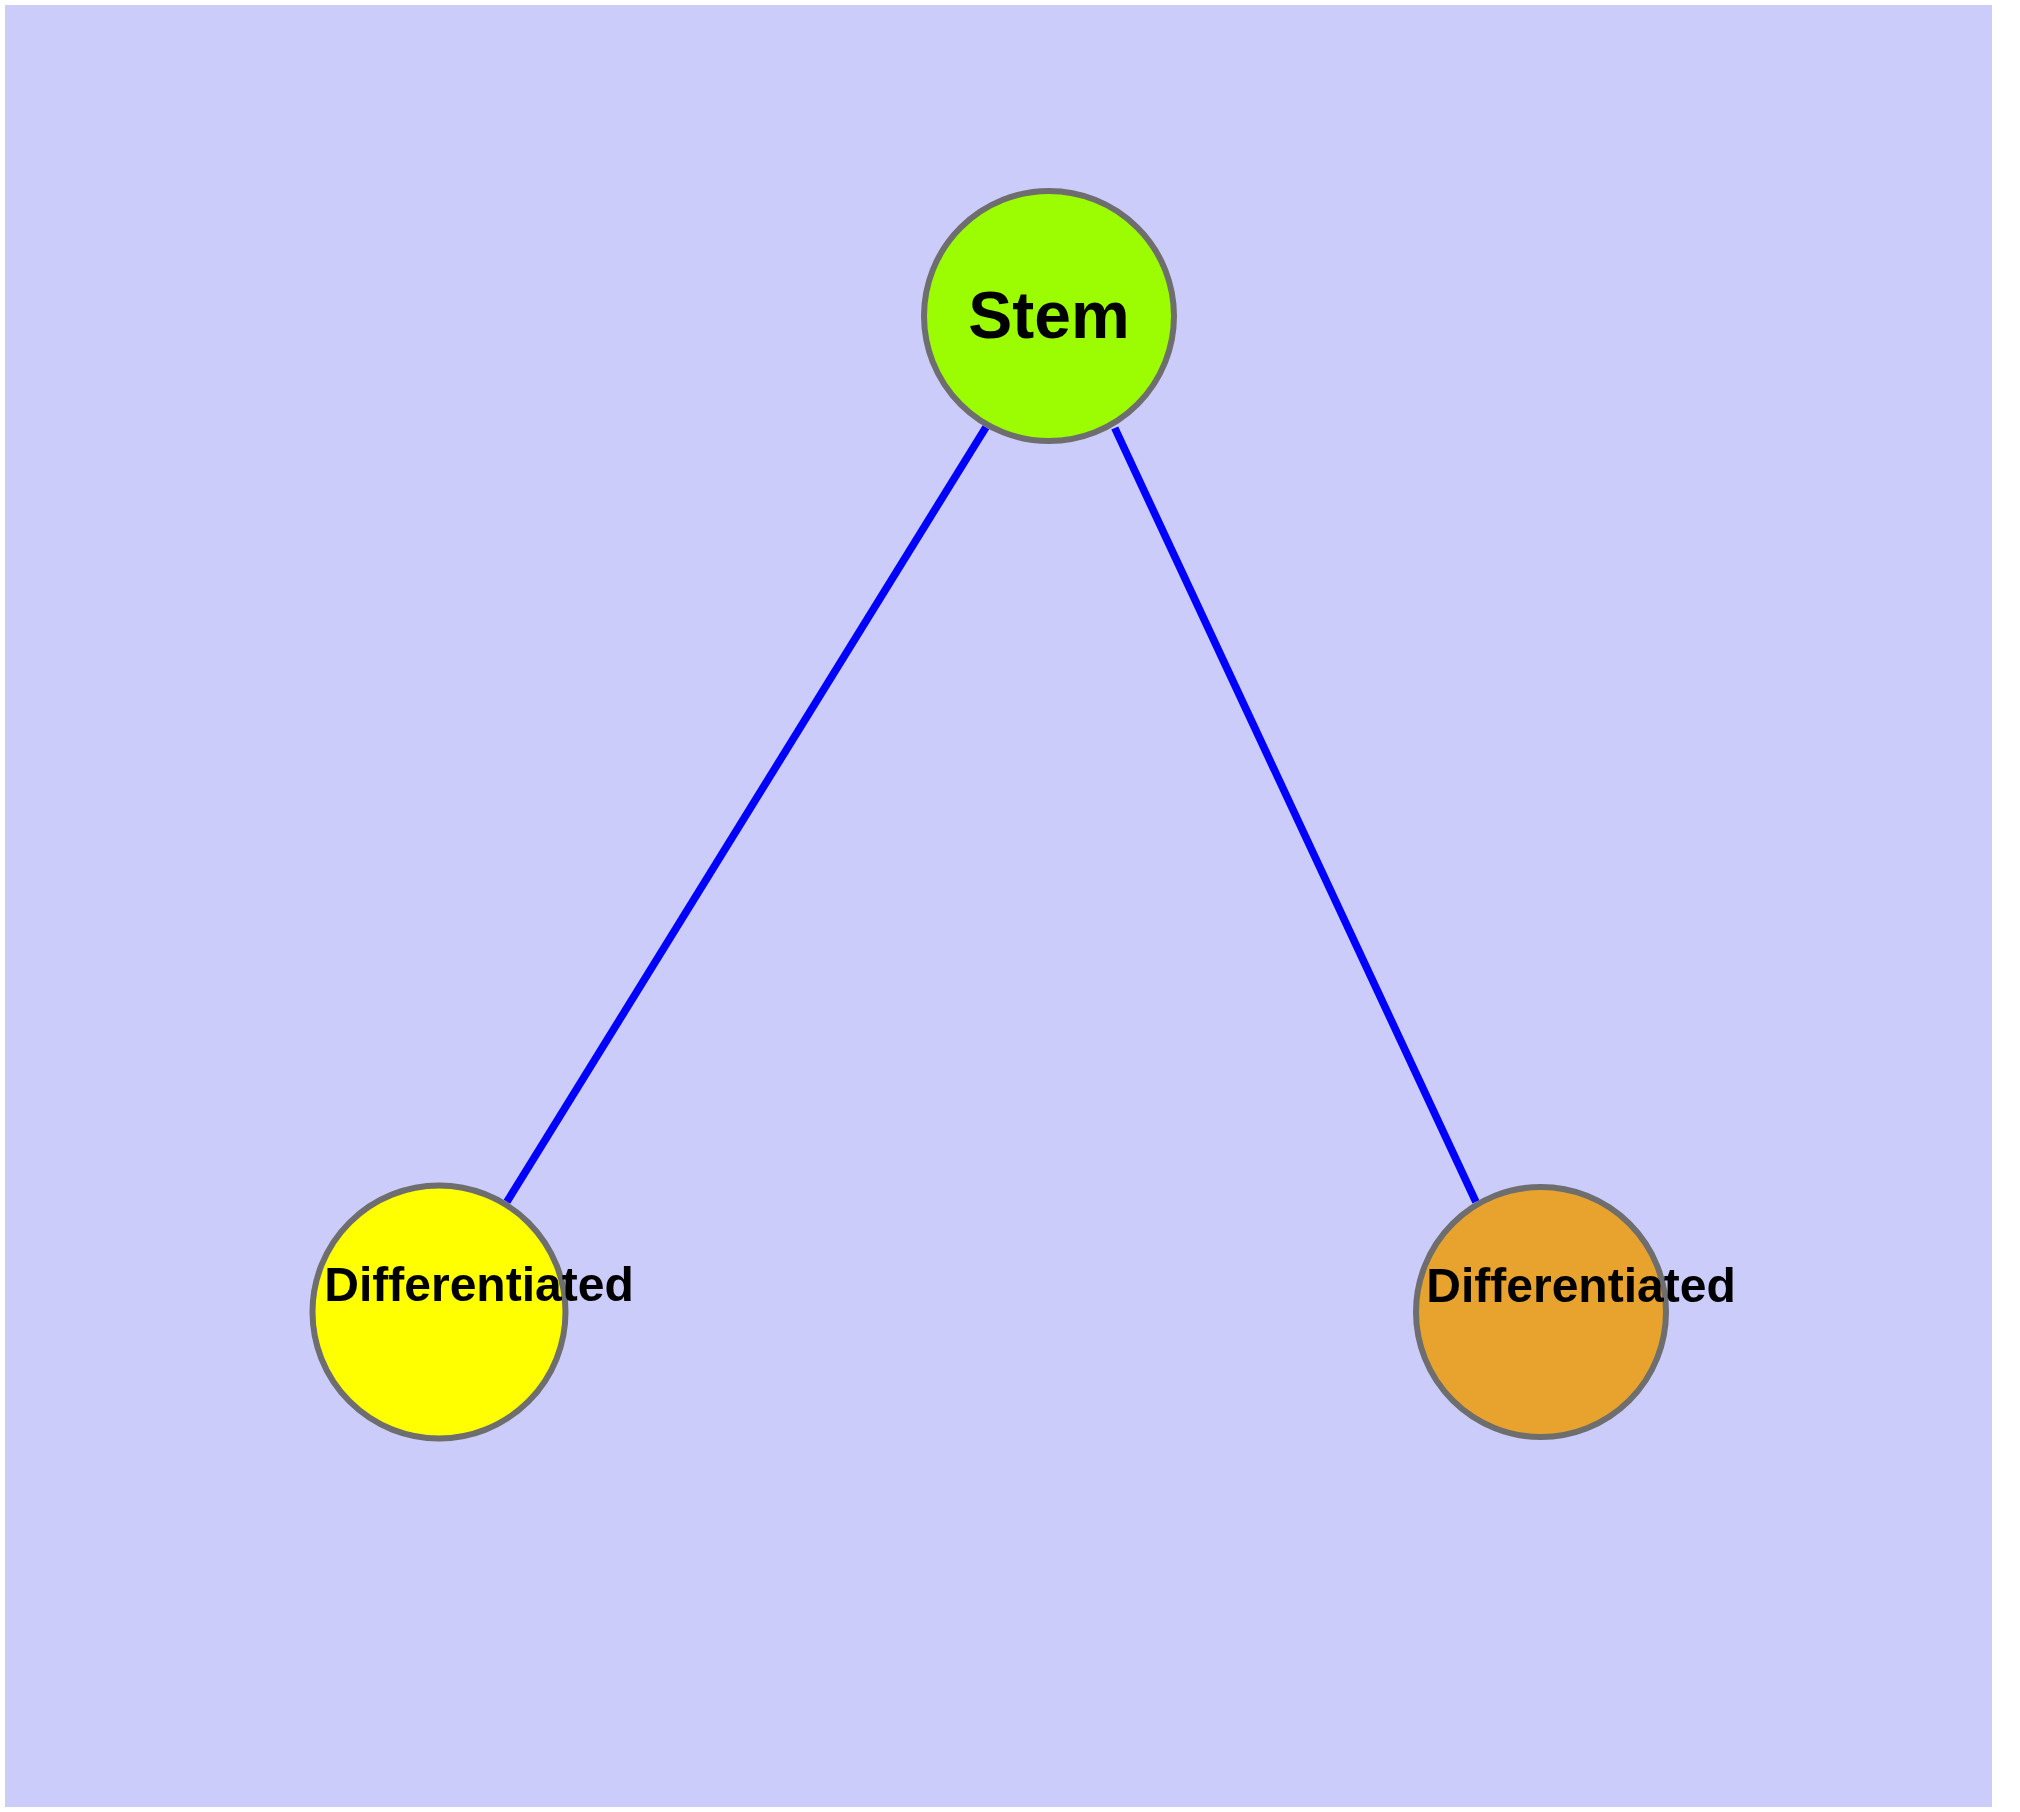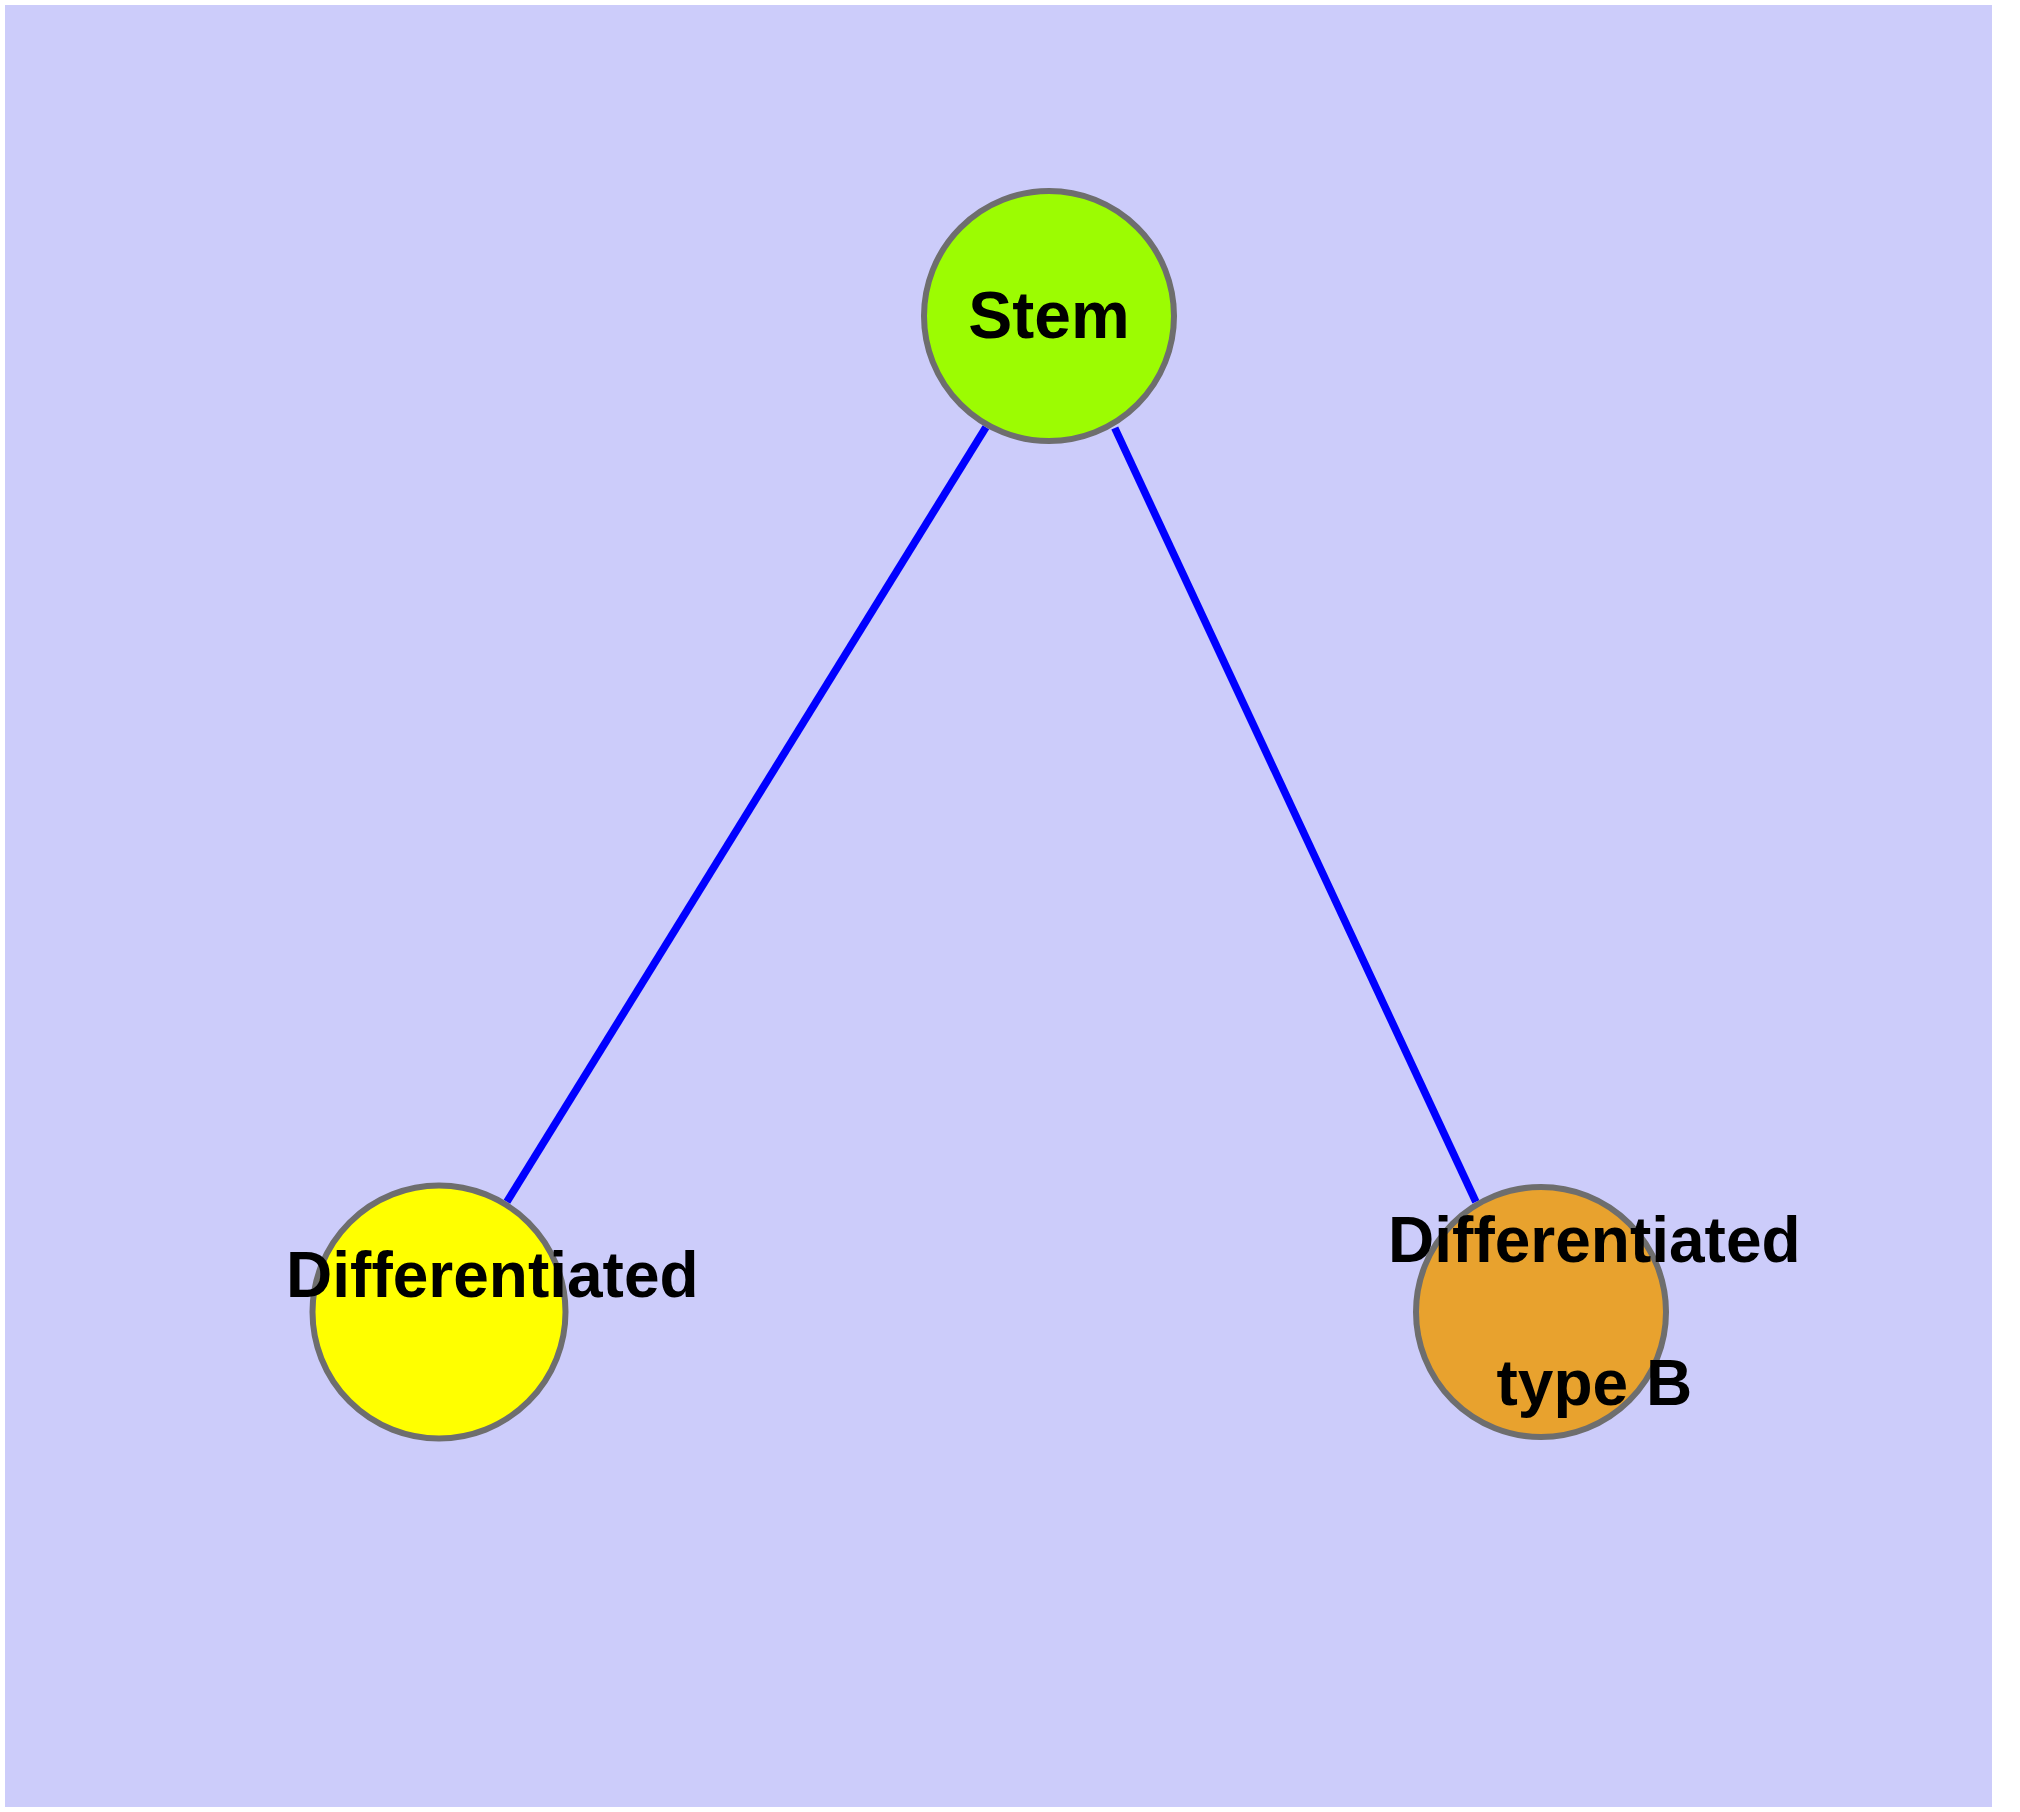--- a/index.html
+++ b/index.html
@@ -70,21 +70,21 @@
     border: 6px solid #6e6e6e;
   }
   #node-diff-b .node-circle {
     width: 256px;
     height: 256px;
     background: #e8a22e;
     border: 6px solid #6e6e6e;
   }
   #node-diff-a .node-label,
   #node-diff-b .node-label {
-    font-size: 64px;
+    font-size: 48px;
   }
 </style>
 </head>
 <body>
 
 <div id="canvas">
 
   <div id="plot-area"></div>
 
   <svg id="graph-svg" viewBox="0 0 2384 2138" preserveAspectRatio="none">
@@ -101,18 +101,17 @@
     <div class="node-circle"></div>
     <div class="node-label">
       <span>Differentiated</span><br>
     </div>
   </div>
 
   <div class="node-group" id="node-diff-b" style="left:1541px; top:1312px;">
     <div class="node-circle"></div>
     <div class="node-label">
       <span>Differentiated</span><br>
-      <span>type B</span>
     </div>
   </div>
 
 </div>
 
 
 </body></html>

